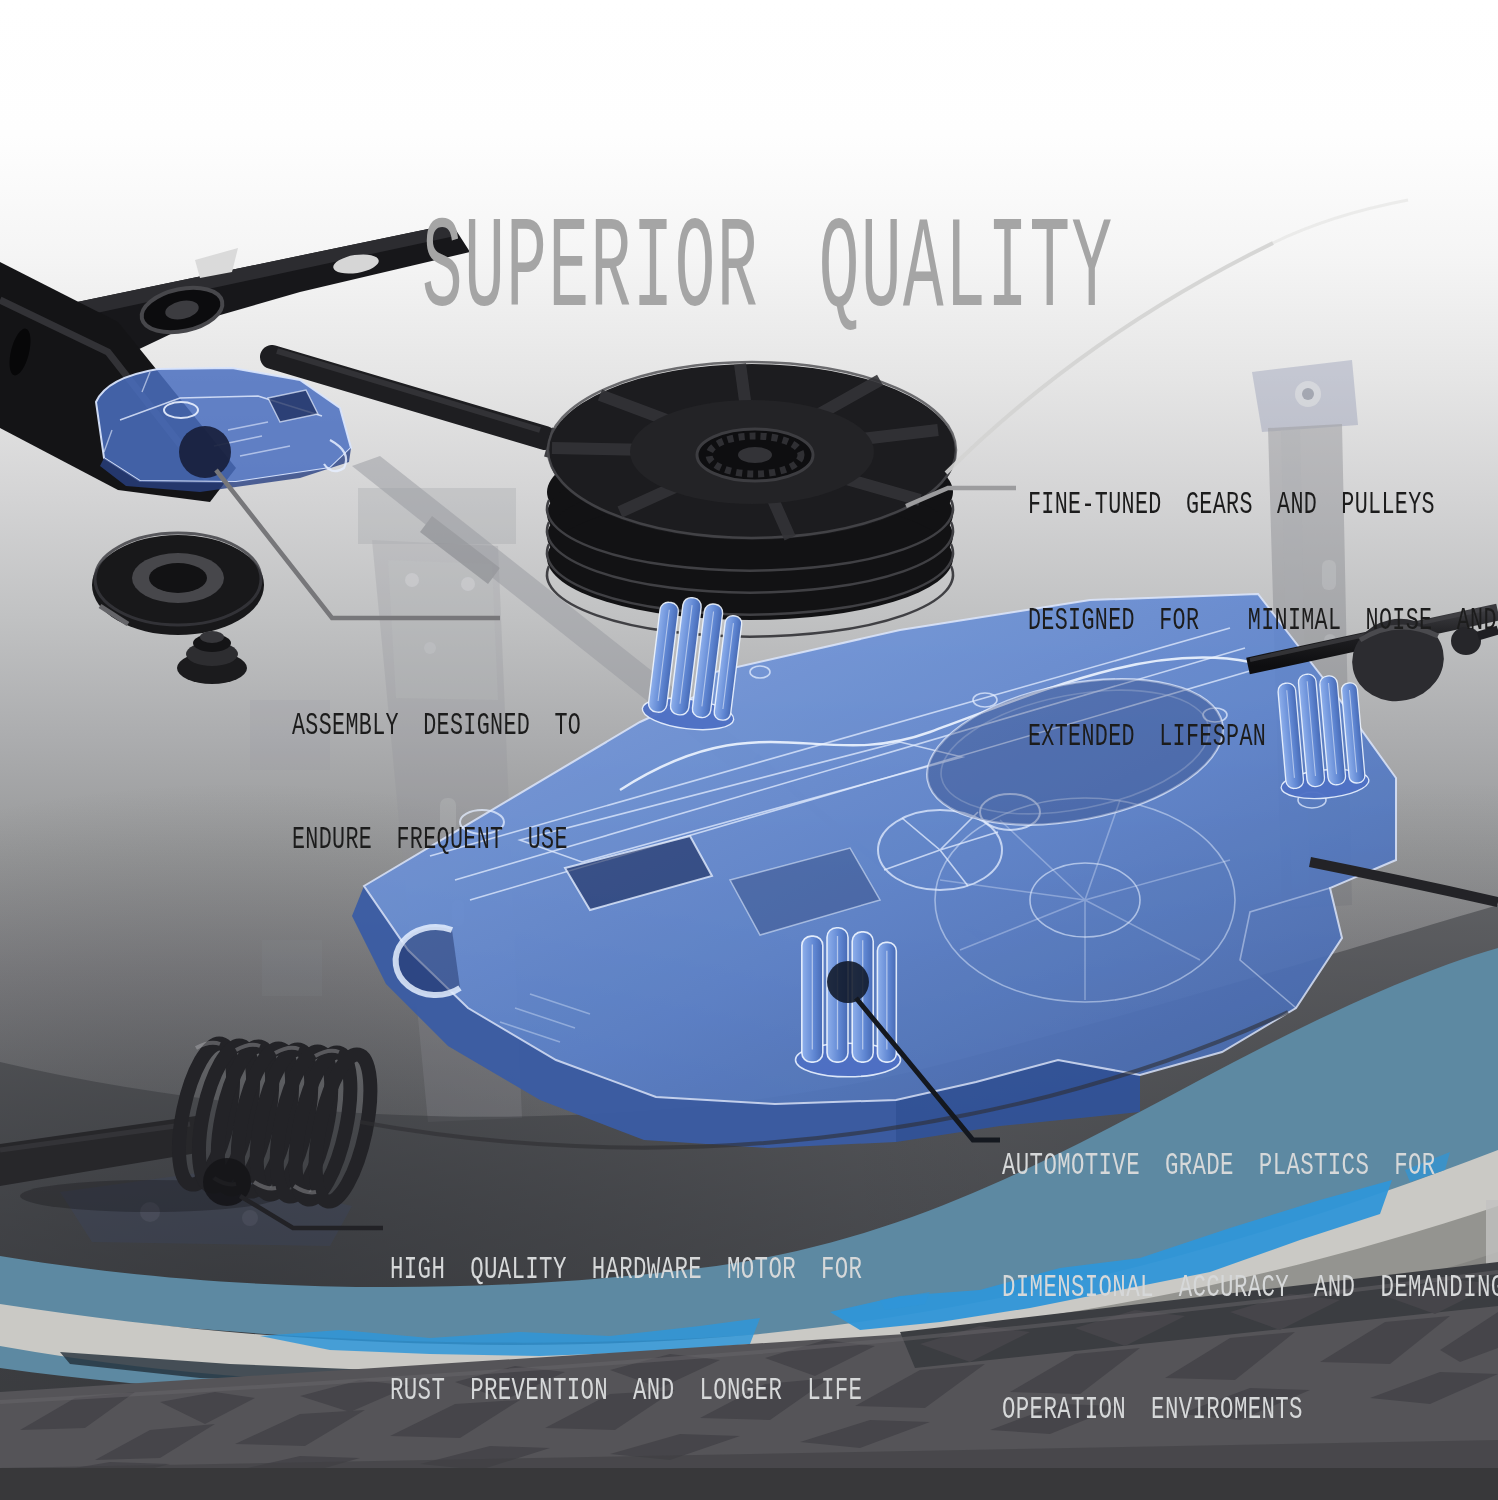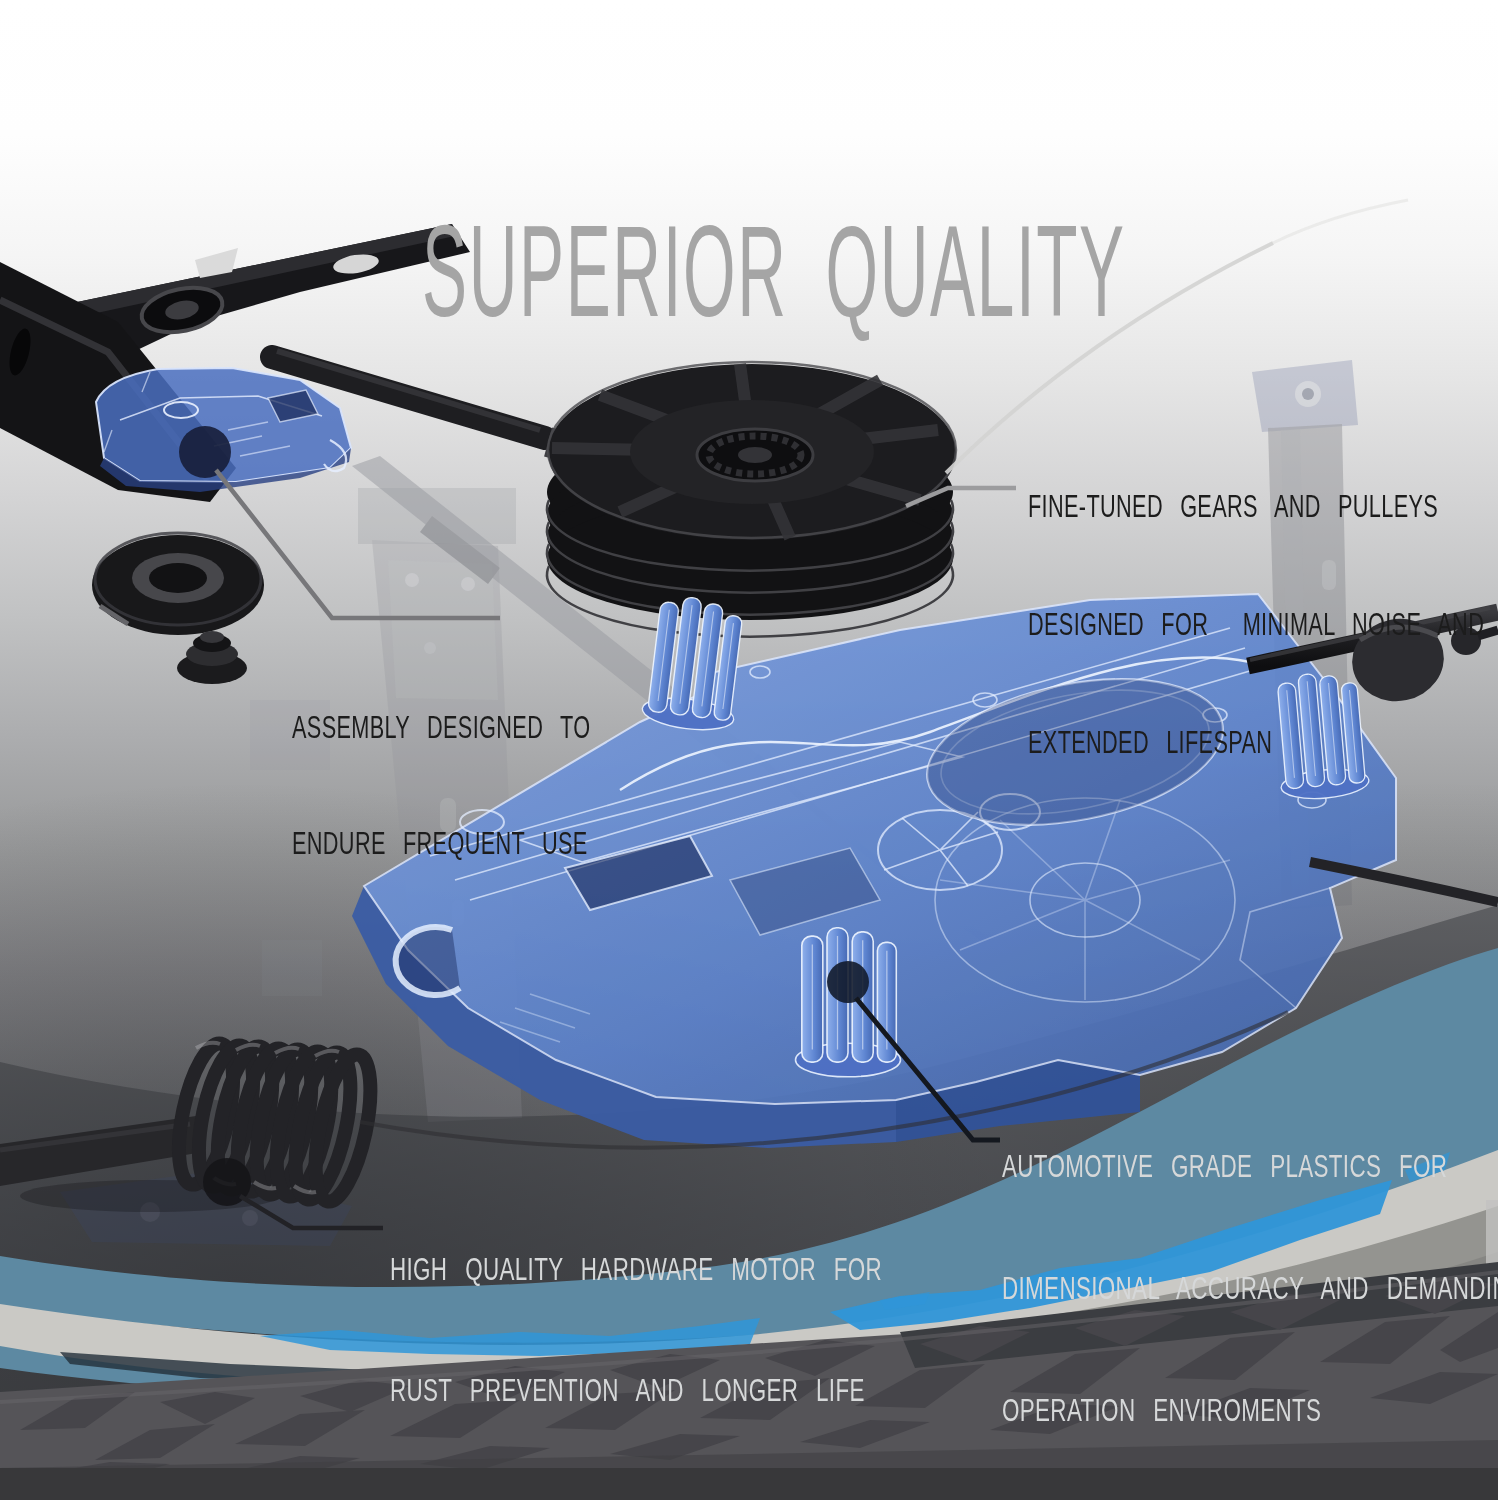--- a/index.html
+++ b/index.html
@@ -1,18 +1,18 @@
 <!DOCTYPE html>
 <html style="--title-gray: #a5a5a5; --text-dark: #1c1c1c; --text-light: #d6d8d9; --teal: #5d89a2; --splatter: #2f96d8; --white-band: #cac9c5; --gray-band: #8e8e8a;"><head>
 <meta charset="utf-8">
 <style>
   html,body{margin:0;padding:0;background:#222;}
   .stage{
     position:relative;width:1498px;height:1500px;overflow:hidden;
-    font-family:Liberation Sans, sans-serif;
+    font-family:Liberation Mono, monospace;
     background:linear-gradient(180deg,
       #ffffff 0%,#fefefe 9%,#f5f5f5 17%,#e6e6e6 25%,
       #d4d4d5 33%,#c1c2c3 41%,#acadaf 49%,#979899 57%,
       #848487 65%,#727376 73%,#616266 81%,#535356 90%,#4a4a4d 100%);
   }
   .shade-bl{position:absolute;inset:0;pointer-events:none;
     background:radial-gradient(1250px 820px at 16% 86%, rgba(26,28,32,.45), rgba(26,28,32,0) 62%);}
   .shade-br{position:absolute;inset:0;pointer-events:none;
     background:radial-gradient(900px 600px at 96% 78%, rgba(30,32,36,.28), rgba(30,32,36,0) 65%);}
   svg.scene{position:absolute;left:0;top:0;width:1498px;height:1500px;}

